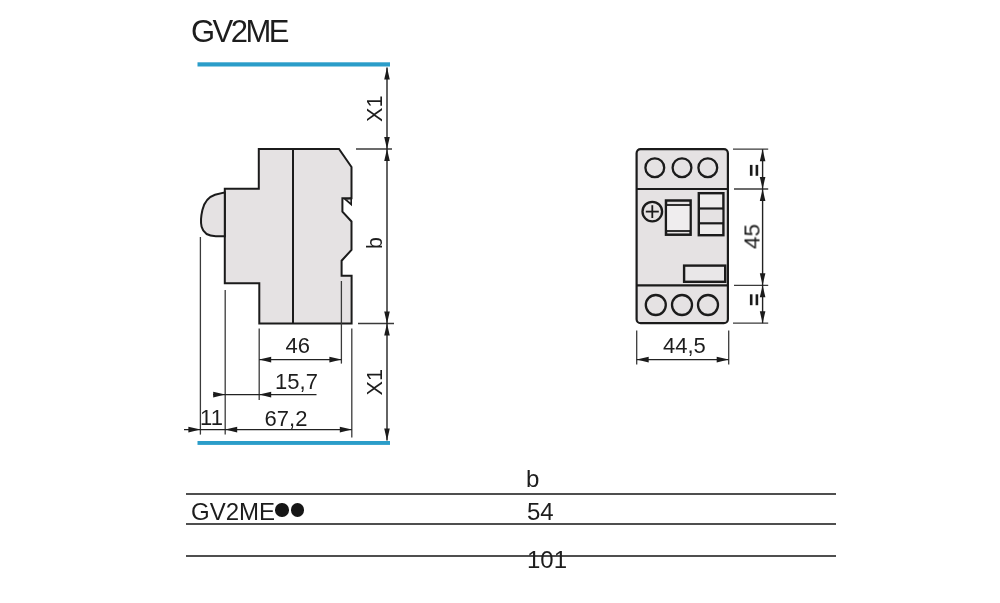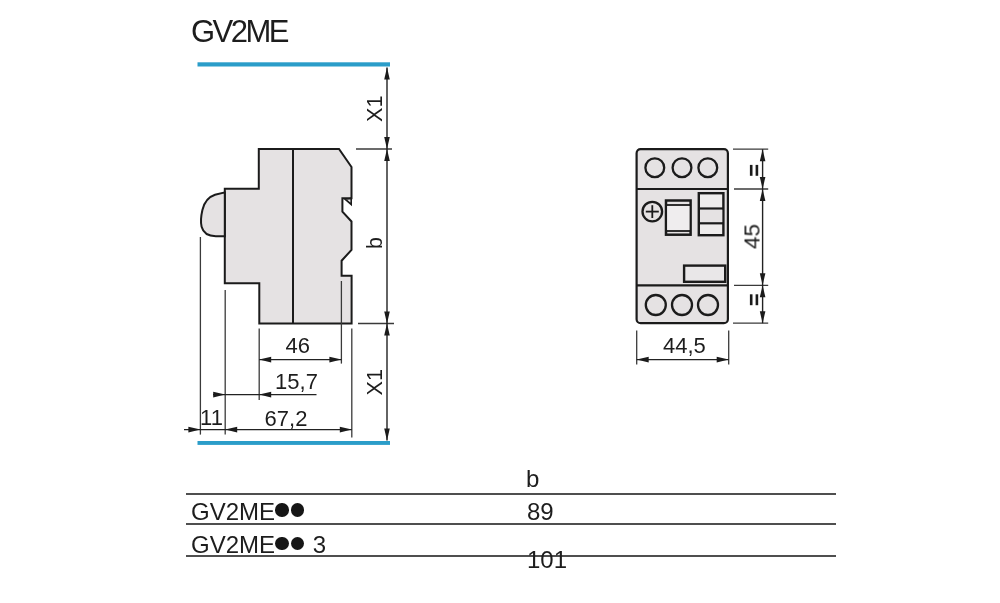--- a/index.html
+++ b/index.html
@@ -129,17 +129,16 @@
     </g>
   </svg>
 
   <div class="abs" style="left:191px;top:13.5px;font-size:31px;letter-spacing:-2.5px;color:#1d1d1d;">GV2ME</div>
 
   <div class="tline" style="left:185.6px;top:492.5px;width:650.4px;"></div>
   <div class="tline" style="left:185.6px;top:523.3px;width:650.4px;"></div>
   <div class="tline" style="left:185.6px;top:555px;width:650.4px;"></div>
   <div class="abs" style="left:526px;top:464.7px;font-size:24px;">b</div>
   <div class="abs" style="left:191px;top:497.8px;font-size:24px;">GV2ME<span class="dot"></span><span class="dot"></span></div>
-  <div class="abs" style="left:527px;top:497.8px;font-size:24px;">89</div>
-  <div class="abs" style="left:191px;top:531px;font-size:24px;">GV2ME<span class="dot"></span><span class="dot"></span>&nbsp;3</div>
+  <div class="abs" style="left:527px;top:497.8px;font-size:24px;">54</div>
   <div class="abs" style="left:527px;top:531px;font-size:24px;margin-top:15px;">101</div>
 
 </div>
 
 </body></html>

